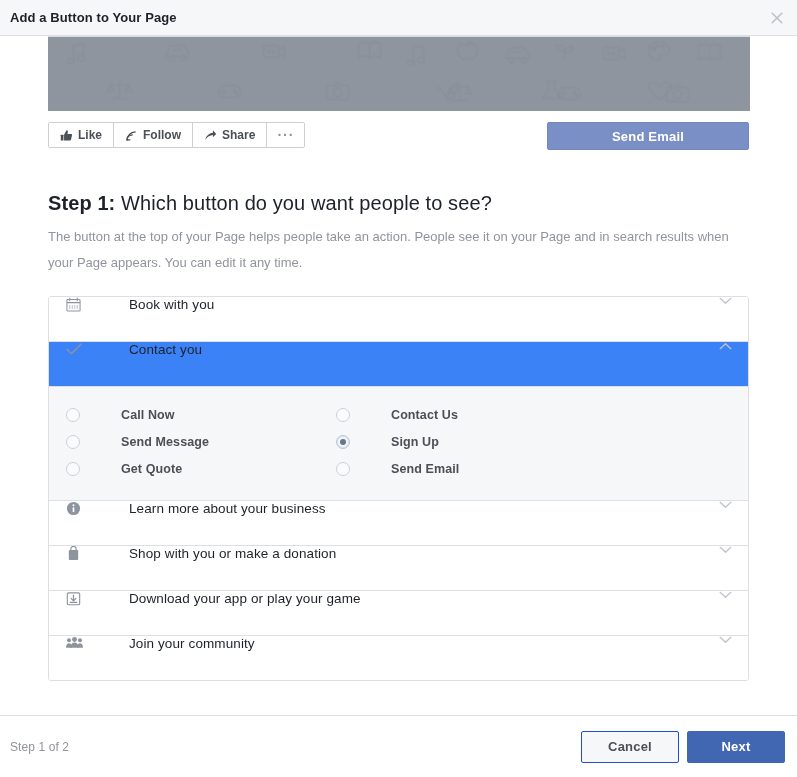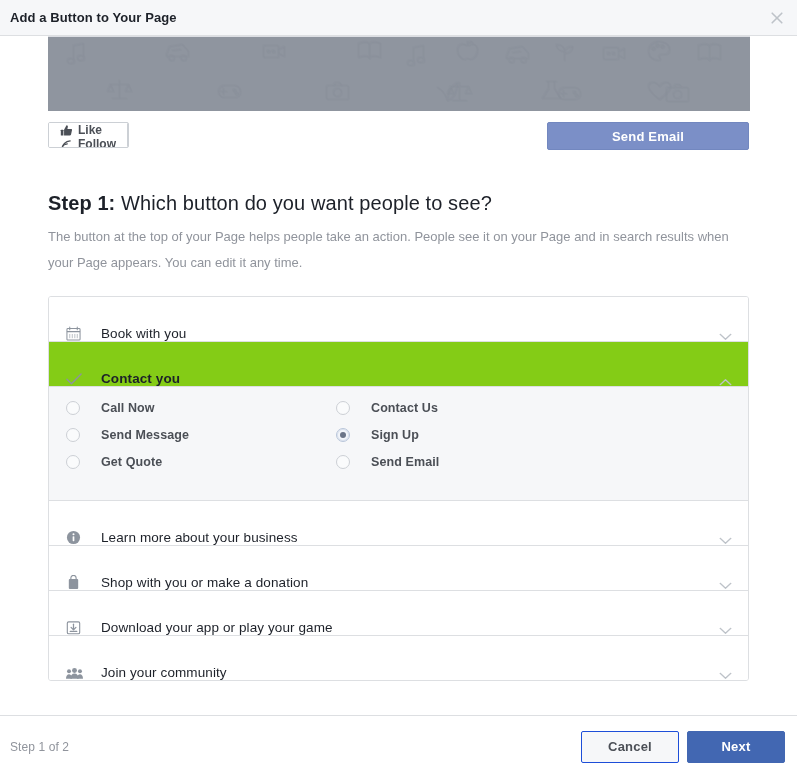--- a/index.html
+++ b/index.html
@@ -96,21 +96,20 @@
     justify-content: space-between;
     margin-top: 11px;
   }
   .page-buttons {
     display: flex;
     border: 1px solid #ccd0d5;
     border-radius: 2px;
     background: #ffffff;
     height: 26px;
     overflow: hidden;
-    flex-direction: column;
   }
   .page-btn {
     display: flex;
     align-items: center;
     gap: 5px;
     padding: 0 11px;
     font-size: 12px;
     font-weight: bold;
     color: #4b4f56;
     border-right: 1px solid #ccd0d5;
@@ -162,26 +161,27 @@
     border-radius: 3px;
     background: #fff;
     overflow: hidden;
   }
   .acc-item { border-bottom: 1px solid #dddfe2; }
   .acc-item:last-child { border-bottom: none; }
 
   .acc-header {
     height: 44px;
     display: flex;
-    align-items: flex-end;
+    align-items: flex-start;
     padding: 0 15px 0 17px;
     cursor: pointer;
     background: #ffffff;
-  }
-  .acc-header.expanded { background: #84cc16; font-weight: bold; }
+    gap: 28px;
+  }
+  .acc-header.expanded { background: #3b82f6; }
   .acc-ico {
     width: 17px;
     display: flex;
     align-items: center;
     justify-content: flex-start;
     flex: none;
     margin-right: 18px;
   }
   .acc-ico svg { display: block; }
   .acc-label {
@@ -203,23 +203,25 @@
     border-top: 1px solid #dddfe2;
     padding: 14px 0 18px 0;
   }
   .radio-grid {
     display: grid;
     grid-template-columns: 270px 1fr;
     row-gap: 0;
   }
   .radio-opt {
     display: flex;
+    align-items: center;
     height: 27px;
     padding-left: 17px;
     cursor: pointer;
+    gap: 20px;
   }
   .radio-opt:nth-child(odd) { padding-left: 17px; }
   .radio-opt.col2 { padding-left: 17px; }
   .radio-mark {
     width: 14px;
     height: 14px;
     border-radius: 50%;
     border: 1px solid #ccd0d5;
     background: #fafbfc;
     flex: none;
@@ -419,21 +421,21 @@
           </span>
           <span>Follow</span>
         </div>
 
         <div class="page-btn">
           <span>
             <svg width="13" height="13" viewBox="0 0 16 16" aria-hidden="true">
               <path d="M1.5 13.5 C3 7.5 7 5 11 4.6 L11 1.5 L15 6 L11 10.3 L11 7.3 C7.5 7.6 4 9 1.5 13.5 Z" fill="#4b4f56"></path>
             </svg>
           </span>
-          <span>Which</span>
+          <span>Share</span>
         </div>
 
         <div class="page-btn dots">
           <span>···</span>
         </div>
 
       </div>
 
       <div class="cta-button">
         <span>Send Email</span>

